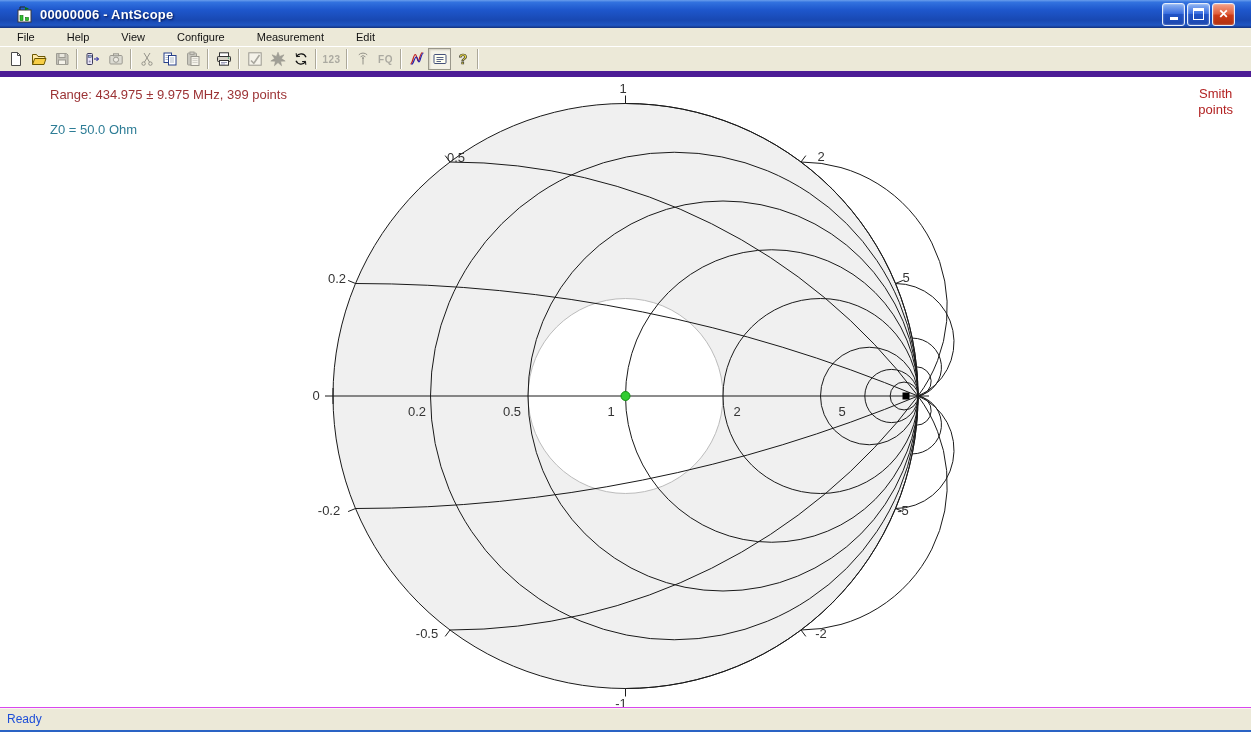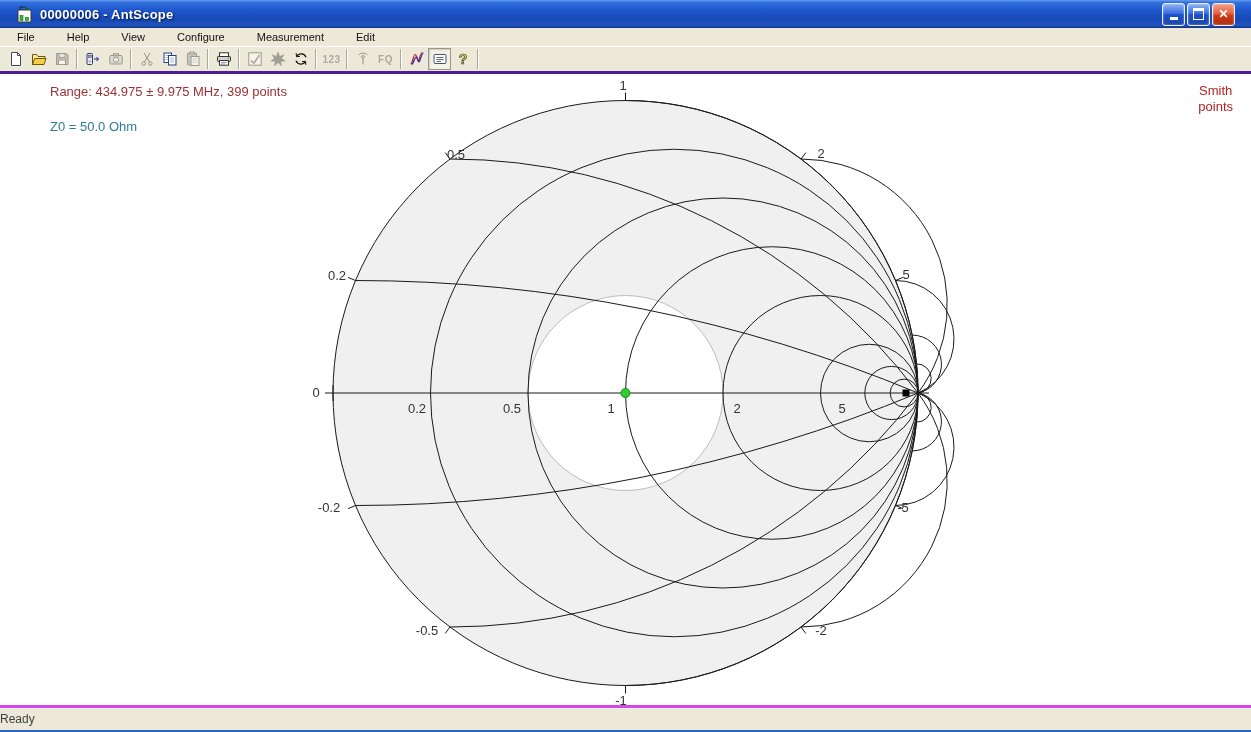--- a/index.html
+++ b/index.html
@@ -40,35 +40,35 @@
   .tbtn{width:23px;height:22px;display:flex;align-items:center;justify-content:center;flex:none}
   .tbtn .ic{width:16px;height:16px;display:block}
   .tbtn .ic svg{width:16px;height:16px;display:block}
   .tbtn.disabled{filter:grayscale(1);opacity:.48}
   .tbtn.pressed{border:1px solid #9a978a;background:#F4F2E8;box-shadow:inset 1px 1px 2px #CFCBBB;width:21px;height:20px}
   .tb-label{font-size:10px;font-weight:bold;color:#6a665a;letter-spacing:.5px}
   .tsep{width:1px;height:20px;background:#ACA899;border-right:1px solid #fff;margin:0 3px;flex:none}
   
   .client{
     position:absolute;top:71px;left:0;right:0;bottom:24px;background:#fff;
-    border-top:3px solid #4c1d95;
+    border-top:6px solid #4c1d95;
   }
   .range-label{position:absolute;left:50px;top:10px;font-size:13px;color:#9C3234;white-space:nowrap}
   .z0-label{position:absolute;left:50px;top:45px;font-size:13px;color:#2E7D96;white-space:nowrap}
   .view-mode-label{
     position:absolute;right:18px;top:9px;font-size:13px;color:#B22222;
     text-align:center;line-height:16px;margin-left:12px;
   }
   .chart-svg{position:absolute;left:0;top:0;width:1251px;height:637px;pointer-events:none}
   .chart-svg text{font-family:"Liberation Sans",sans-serif}
   
   .statusbar{
     position:absolute;left:0;right:0;bottom:2px;height:22px;background:#ECE9D8;
-    display:flex;align-items:center;font-size:12px;color:#404040;padding-left:0;
-    border-top:3px solid #d946ef;box-shadow:inset 0 1px 0 #F8F6EE;
+    display:flex;align-items:center;font-size:12px;color:#1d4ed8;padding-left:7px;
+    border-top:1px solid #d946ef;box-shadow:inset 0 1px 0 #F8F6EE;
   }
   .bottom-border{position:absolute;left:0;right:0;bottom:0;height:2px;background:#2A63C4}
 </style>
 </head>
 <body>
 
 <div class="titlebar">
   <span class="app-icon">
     <svg viewBox="0 0 17 17">
       <rect x="1" y="4" width="13" height="12" fill="#FFFFFF" stroke="#3a3a3a"></rect>

